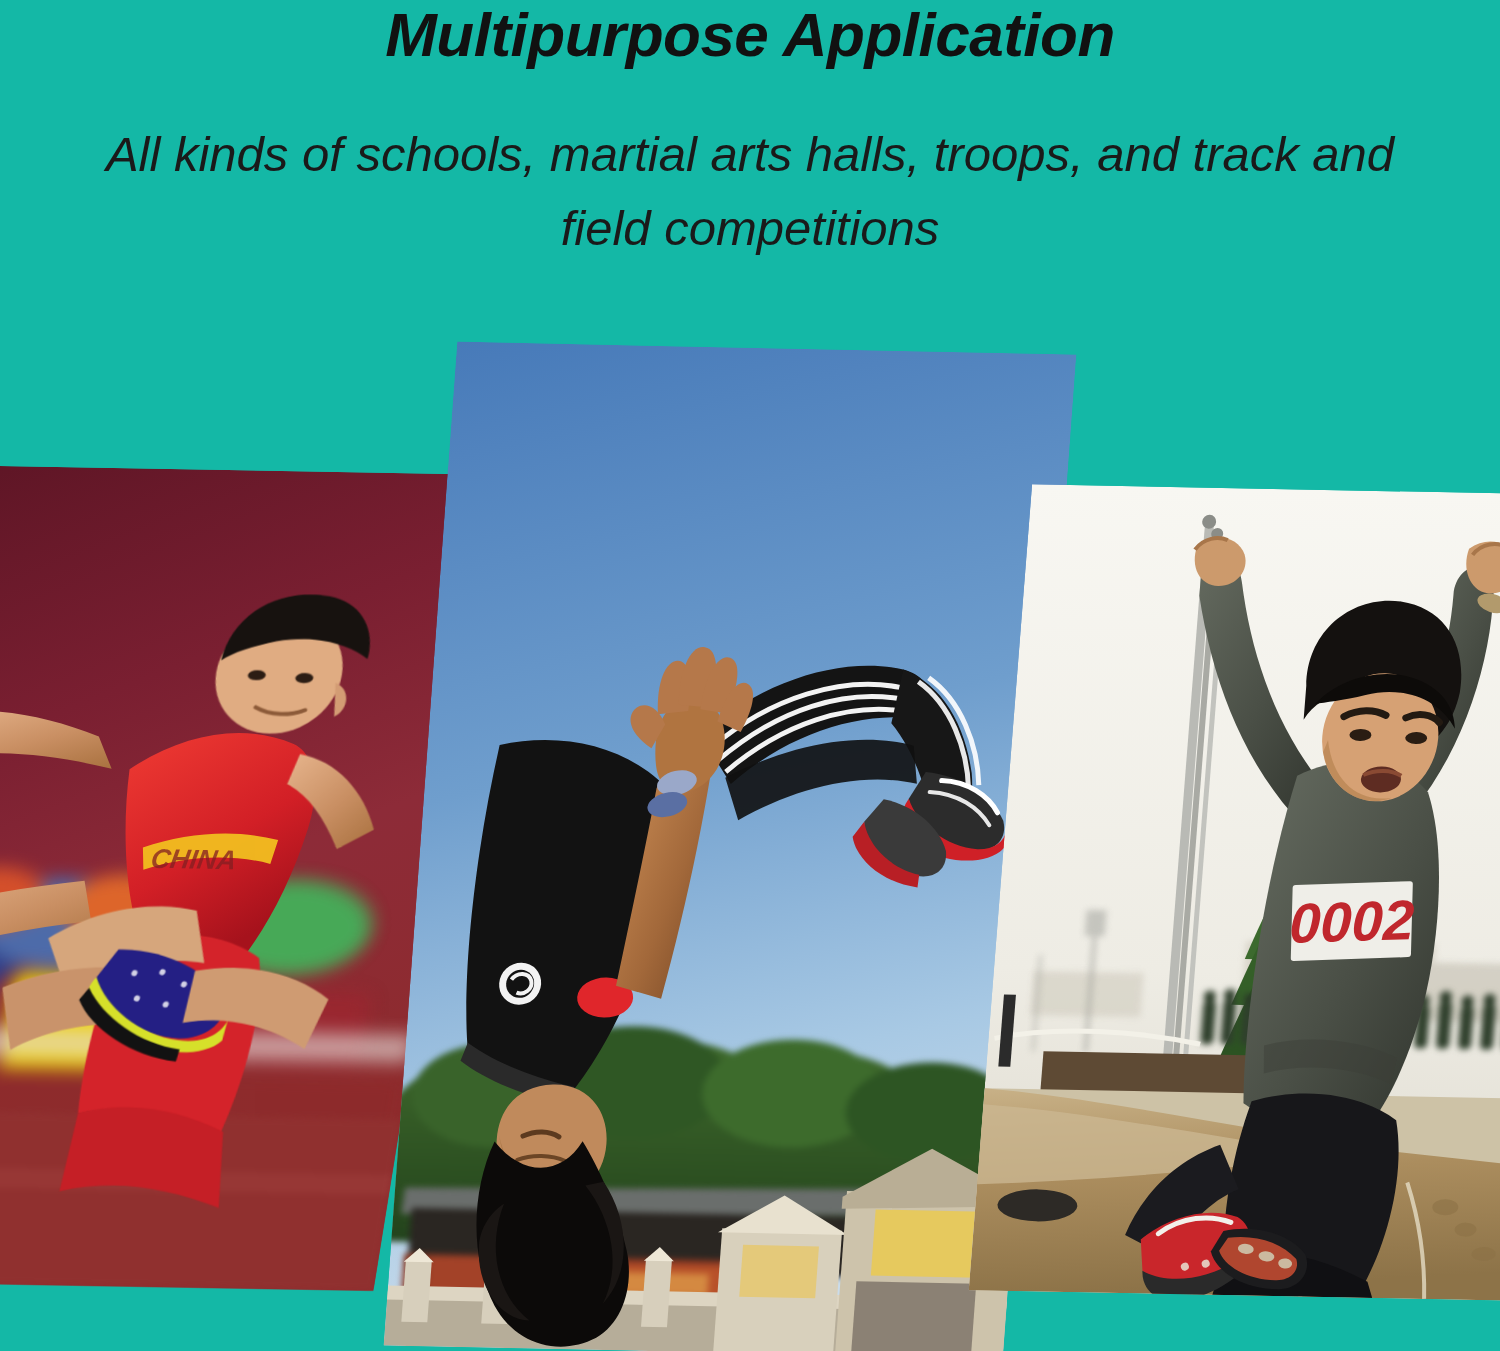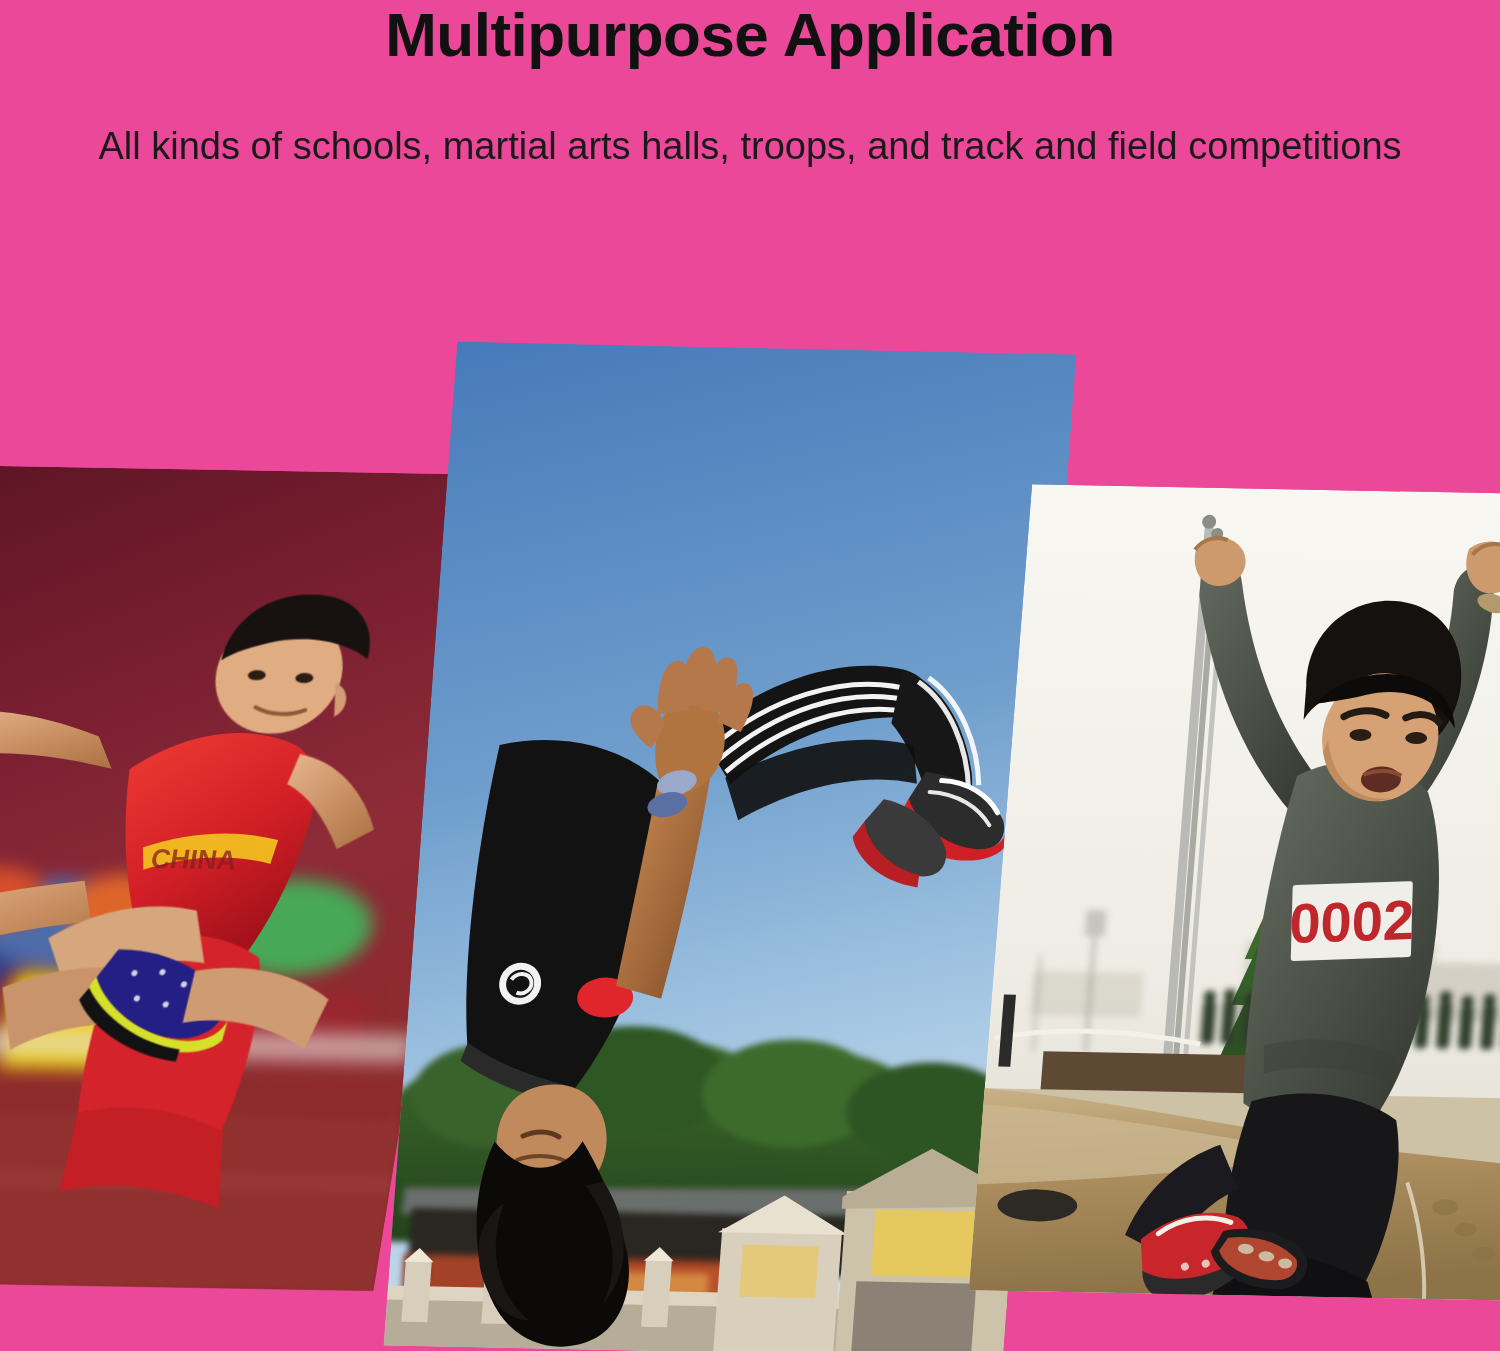--- a/index.html
+++ b/index.html
@@ -3,31 +3,31 @@
 <meta charset="utf-8">
 <style>
   html,body{margin:0;padding:0;}
   body{
     width:1500px;height:1351px;
     background:#ffffff;
     font-family:"Liberation Sans", sans-serif;
     overflow:hidden;
     position:relative;
   }
-  .page{position:relative;width:1500px;height:1351px;background:#ec4899;overflow:hidden;}
+  .page{position:relative;width:1500px;height:1351px;background:#14b8a6;overflow:hidden;font-style:italic;}
 
   
   .header{position:absolute;left:0;top:0;width:1500px;text-align:center;}
   .title{
     font-size:62px;font-weight:bold;color:#111;
     letter-spacing:-0.5px;line-height:1.0;
     margin-top:4px;
   }
   .subtitle{
-    font-size:38px;color:#1a1a1a;font-weight:400;
+    font-size:49px;color:#1a1a1a;font-weight:400;
     line-height:1.5;margin:11px auto;width:1330px;
     margin-top:52px;
   }
 
   
   .strip{position:absolute;left:0;top:330px;width:1500px;height:1021px;}
 
   .panel{position:absolute;overflow:hidden;}
 
   

